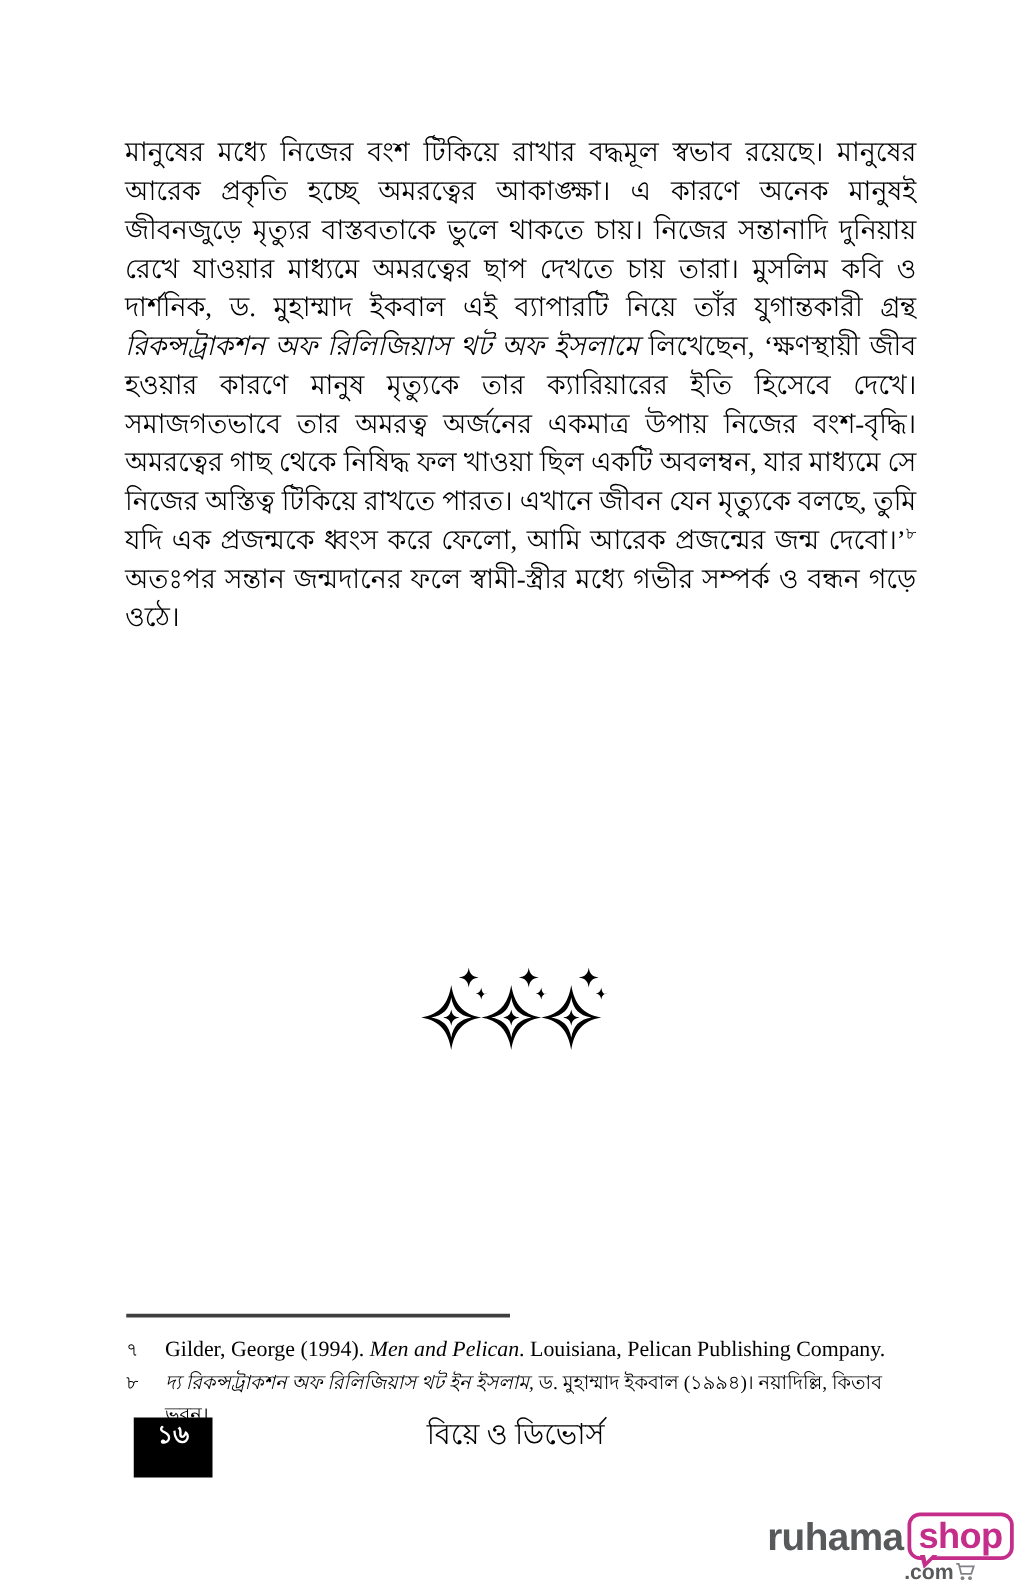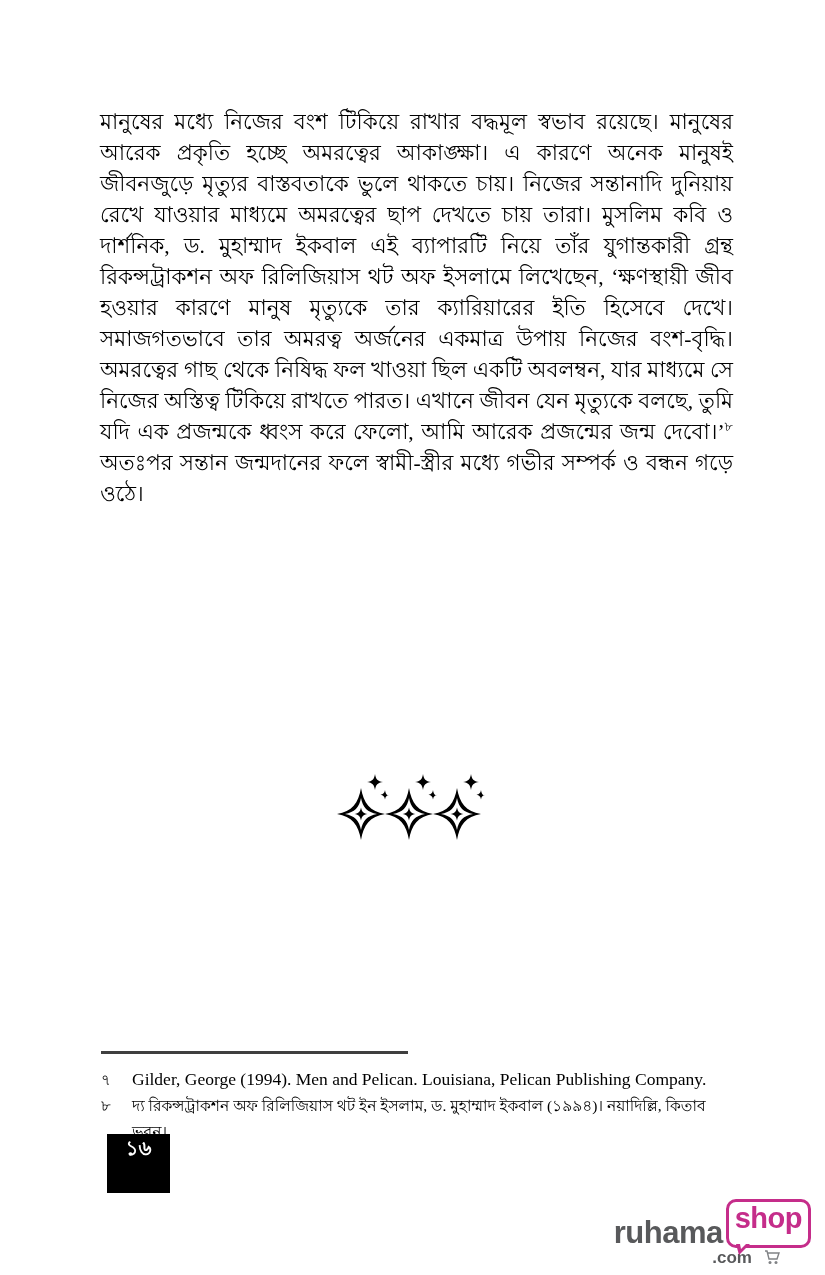--- a/index.html
+++ b/index.html
@@ -14,21 +14,21 @@
   }
 
   
   .body-text {
     position:absolute; left:100px; top:107px; width:633px;
     font-size:21.5px; line-height:31px;
     text-align:justify;
   }
   .para { margin:0; }
   .para + .para { margin-top:11px; }
-  .italic { }
+  .italic { font-style:italic; }
   sup { font-size:13px; line-height:0; vertical-align:super; }
 
   
   .ornament {
     position:absolute; top:772px; left:0; width:100%;
     display:flex; justify-content:center; align-items:flex-start;
   }
   .ornament svg { width:56px; height:68px; margin:0 -4px; display:block; }
 
   
@@ -36,49 +36,49 @@
   .fn-rule { width:307px; height:3px; background:#3f3f3f; margin-bottom:12px; }
   .footnote { display:flex; align-items:baseline; line-height:26px; }
   .fn-marker { width:31px; flex:0 0 31px; font-size:15px; font-style:normal; }
   .fn-text { flex:1; }
   .fn-latin { font-size:17.5px; font-family:"Liberation Serif",serif; }
   .fn-bengali { font-size:15.5px; }
 
   
   .page-number-box {
     position:absolute; left:107px; top:1134px;
-    width:63px; height:59px; background:#000;
+    width:63px; height:48px; background:#000;
     color:#fff; text-align:center;
     font-size:20px; font-weight:bold; line-height:28px;
   }
   .running-title {
     position:absolute; left:0; top:1129px; width:100%;
     text-align:center; font-size:23px;
   }
 
   
   .watermark {
     position:absolute; right:14px; bottom:9px;
     font-family:"Liberation Sans","DejaVu Sans",sans-serif;
     line-height:1;
   }
-  .logo-row { display:flex; align-items:flex-end; }
+  .logo-row { display:flex; align-items:center; }
   .logo-ruhama {
     font-size:31px; font-weight:bold; color:#58595b; letter-spacing:-0.5px;
   }
   .logo-bubble {
     position:relative; margin-left:3px;
     border:3px solid #c52d8a; border-radius:10px;
-    padding:2px 6px 12px; background:#fff;
+    padding:2px 6px 1px; background:#fff;
   }
   .logo-shop { font-size:29px; font-weight:bold; color:#c52d8a; letter-spacing:-0.5px; }
   .bubble-tail { position:absolute; left:7px; bottom:-10px; width:14px; height:11px; }
   .logo-com-row {
     display:flex; justify-content:flex-end; align-items:center;
-    padding-right:30px; margin-top:1px; gap:12px;
+    padding-right:30px; margin-top:1px; gap:1px;
   }
   .logo-com { font-size:17px; font-weight:bold; color:#58595b; }
   .cart-icon svg { width:17px; height:15px; display:block; }
 </style>
 </head>
 <body>
 
 <div class="page">
 
   <div class="body-text">
@@ -117,20 +117,21 @@
     </div>
     <div class="footnote fn-bengali">
       <span class="fn-marker">৮</span>
       <span class="fn-text"><span class="italic">দ্য রিকন্সট্রাকশন অফ রিলিজিয়াস থট ইন ইসলাম,</span><span> ড. মুহাম্মাদ ইকবাল (১৯৯৪)। নয়াদিল্লি, কিতাব ভবন।</span></span>
     </div>
   </div>
 
   <div class="page-number-box">
     <span>১৬</span>
   </div>
+  <div class="running-title">বিয়ে ও ডিভোর্স</div>
 
   <div class="watermark">
     <div class="logo-row">
       <span class="logo-ruhama">ruhama</span>
       <span class="logo-bubble">
         <span class="logo-shop">shop</span>
         <svg class="bubble-tail" viewBox="0 0 14 11" xmlns="http://www.w3.org/2000/svg">
           <polygon points="0,0 14,0 3,11" fill="#c52d8a"></polygon>
           <polygon points="4,0 10,0 5,5" fill="#ffffff"></polygon>
         </svg>

